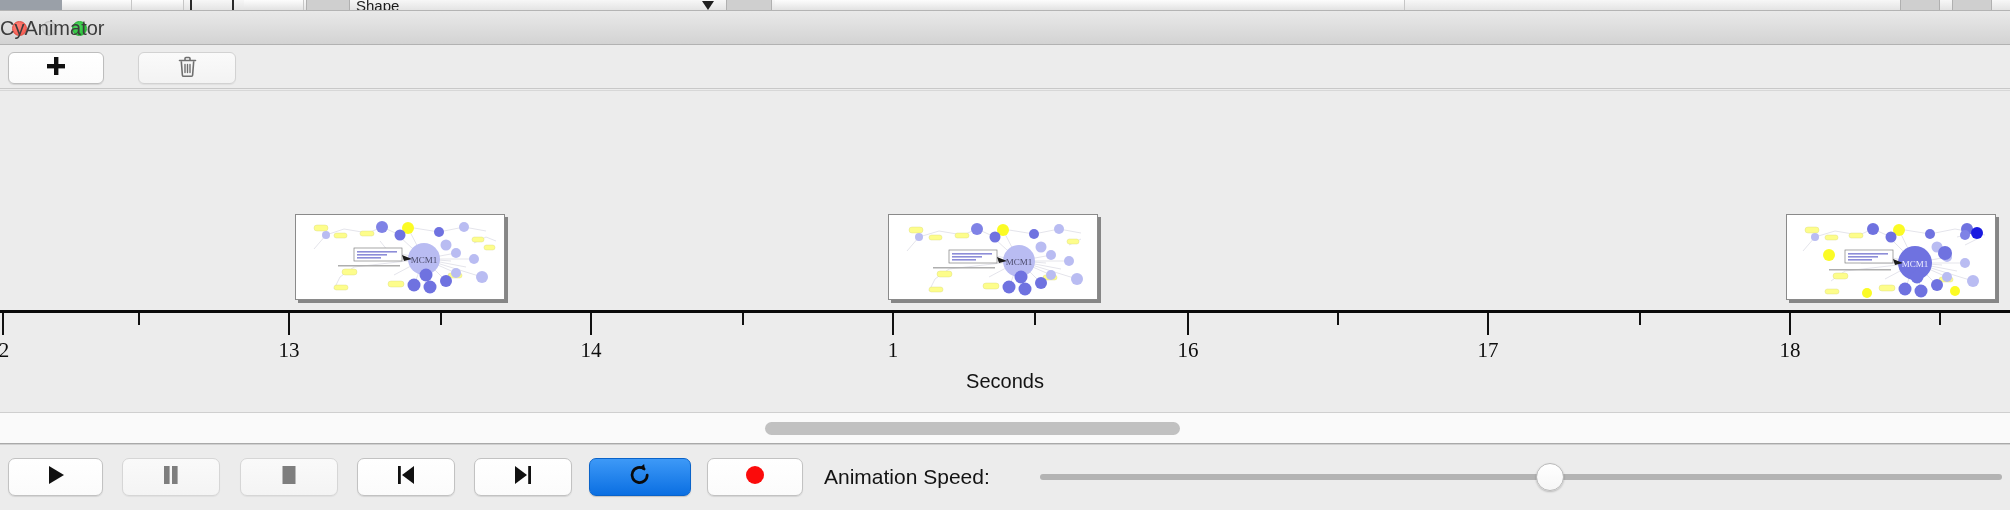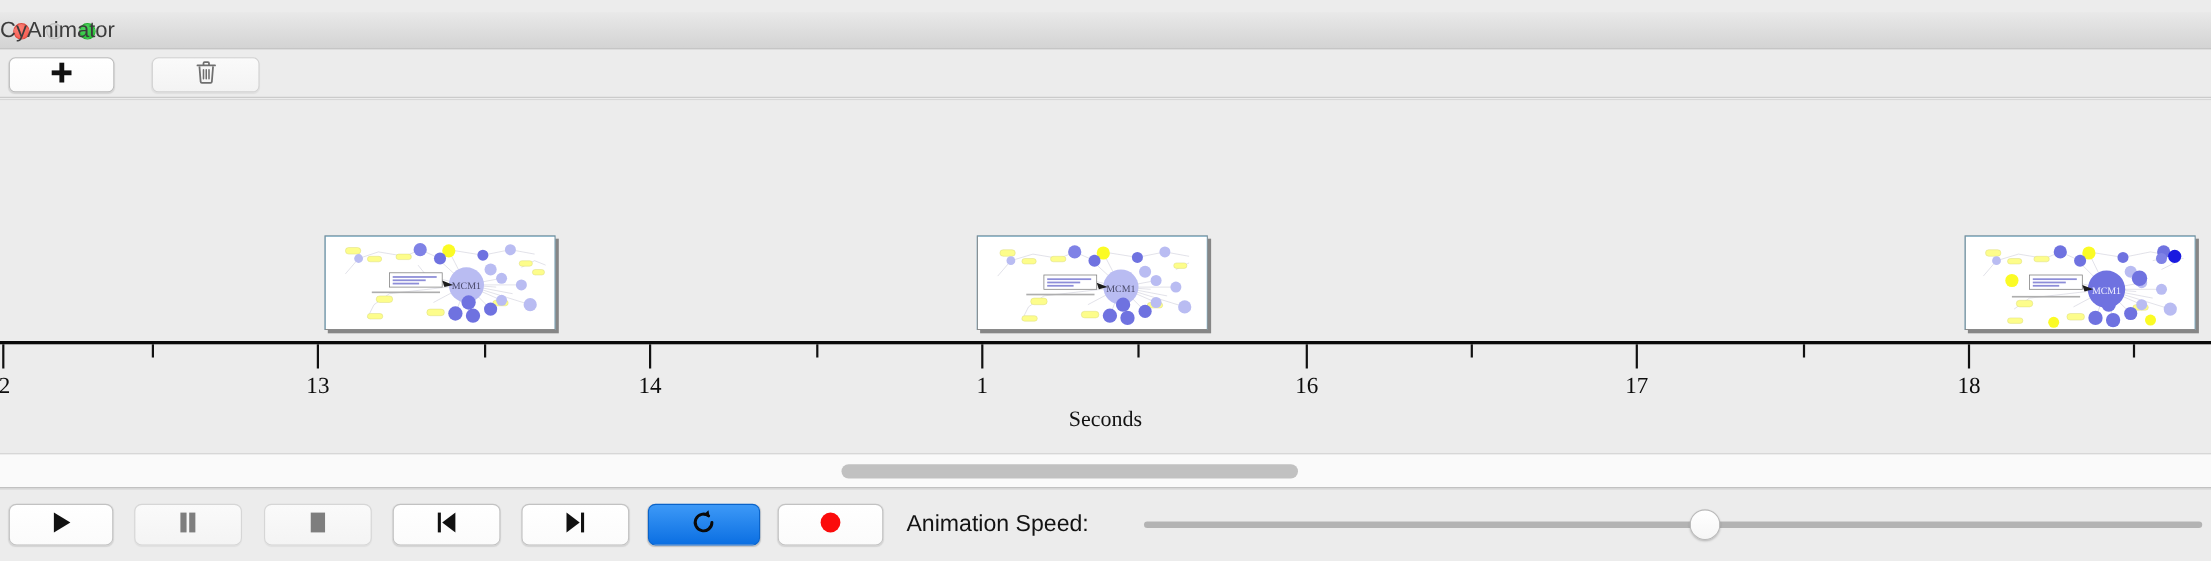--- a/index.html
+++ b/index.html
@@ -172,21 +172,21 @@
     transform: translateX(-50%);
     white-space: nowrap;
   }
   .axis-title {
     position: absolute;
     top: 279px;
     width: 2010px;
     text-align: center;
     font-size: 20px;
     color: #121212;
-    font-family: Liberation Serif, serif;
+    font-family: Liberation Sans, sans-serif;
   }
 
   
   .frame-thumb {
     position: absolute;
     top: 123px;
     width: 210px; height: 86px;
     background: #7dd3fc;
     border: 1px solid #8a8a8a;
     box-shadow: 3px 3px 0 rgba(100,100,100,0.75);
@@ -282,20 +282,35 @@
     border: 1px solid #b9b9b9;
     box-shadow: 0 1px 2px rgba(0,0,0,0.22);
     transform: translateX(-50%);
   }
 </style>
 </head>
 <body>
 
 <div id="app">
 
+  <div class="bg-window-strip">
+    <div class="bg-dark-seg"></div>
+    <div class="bg-seg" style="left:62px;  width:70px;"></div>
+    <div class="bg-seg" style="left:132px; width:52px;"></div>
+    <div class="bg-tick" style="left:190px;"></div>
+    <div class="bg-tick" style="left:232px;"></div>
+    <div class="bg-seg" style="left:244px; width:60px;"></div>
+    <div class="bg-grayblock" style="left:306px; width:44px;"></div>
+    <span class="bg-label" style="left:356px;">Shape</span>
+    <div class="bg-arrow" style="left:702px;"></div>
+    <div class="bg-grayblock" style="left:726px; width:46px;"></div>
+    <div class="bg-seg" style="left:775px; width:630px;"></div>
+    <div class="bg-grayblock" style="left:1900px; width:40px;"></div>
+    <div class="bg-grayblock" style="left:1952px; width:40px;"></div>
+  </div>
 
   <div class="titlebar">
     <div class="traffic close"></div>
     <div class="traffic min"></div>
     <div class="traffic max"></div>
     <div class="window-title">CyAnimator</div>
   </div>
 
   <div class="toolbar">
 

